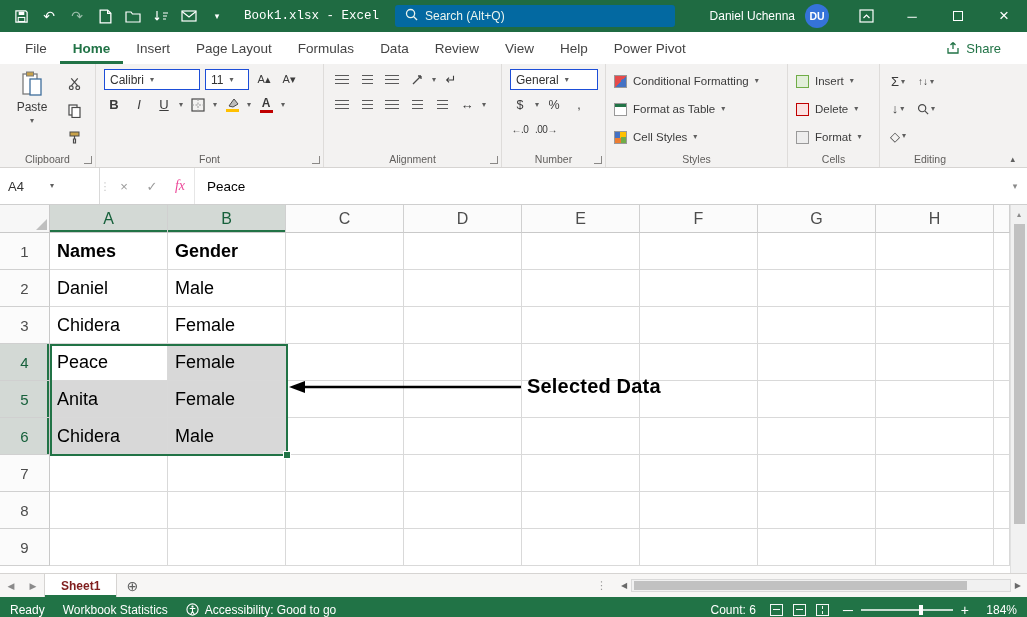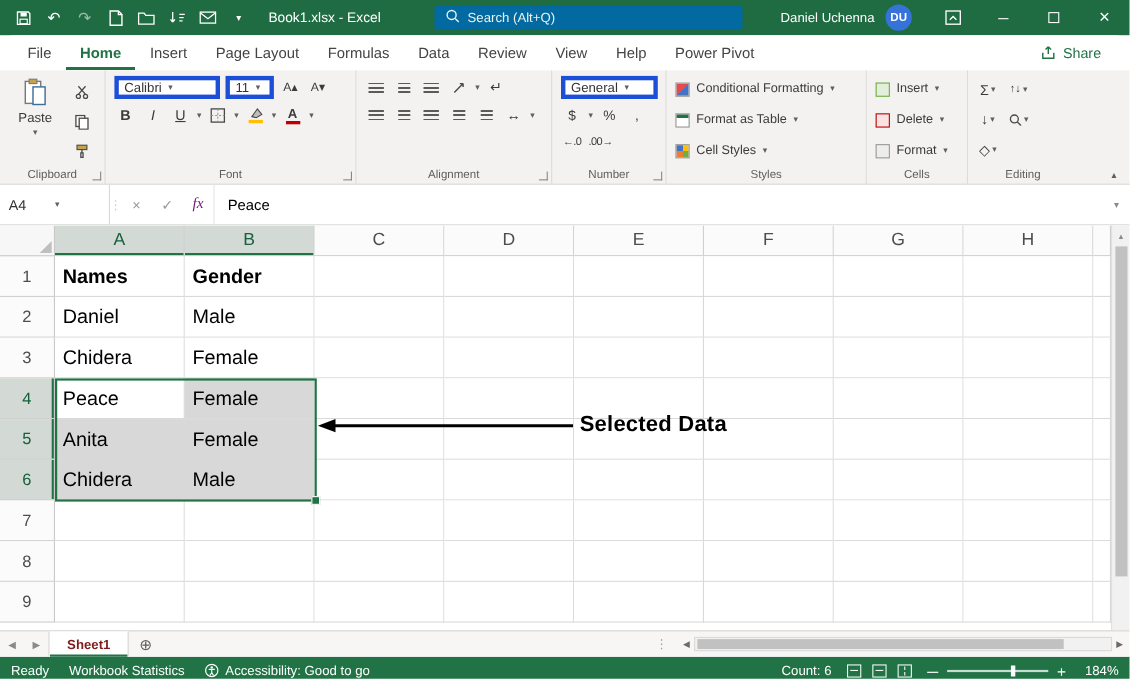--- a/index.html
+++ b/index.html
@@ -6,21 +6,21 @@
   html,body { width:1027px; height:617px; overflow:hidden; }
   body { font-family:"Liberation Sans", sans-serif; background:#fff; }
   .app { width:1027px; height:617px; display:flex; flex-direction:column; }
 
   
   .titlebar { flex:0 0 32px; background:#1F6B42; color:#fff; display:flex; align-items:center; position:relative; }
   .qat { display:flex; align-items:center; gap:2px; padding-left:8px; }
   .tbi { width:26px; height:26px; display:flex; align-items:center; justify-content:center; font-size:14px; color:#fff; cursor:default; }
   .tbi.dim { opacity:.55; }
   .tbi svg { display:block; }
-  .doc-title { font-size:12.5px; margin-left:14px; white-space:nowrap; }
+  .doc-title { font-size:12.5px; margin-left:14px; white-space:nowrap;font-family:Liberation Mono, monospace; }
   .searchbox { position:absolute; left:395px; top:5px; width:280px; height:22px; background:#0369a1; border-radius:3px; display:flex; align-items:center; gap:7px; padding:0 10px; font-size:12px; color:#EAF4EE; }
   .tb-right { margin-left:auto; display:flex; align-items:center; height:32px; }
   .user-name { font-size:12px; margin-right:10px; }
   .avatar { width:24px; height:24px; border-radius:50%; background:#3573D9; color:#fff; font-size:10.5px; font-weight:bold; display:flex; align-items:center; justify-content:center; margin-right:14px; }
   .winbtn { width:46px; height:32px; display:flex; align-items:center; justify-content:center; font-size:13px; color:#fff; }
   .maxbox { width:10px; height:10px; border:1.4px solid #fff; display:inline-block; }
 
   
   .tabrow { flex:0 0 32px; background:#fff; display:flex; align-items:center; padding-left:12px; border-bottom:0; position:relative;border-radius:13px; }
   .rtab { font-size:13.5px; color:#444; padding:0 13px; height:32px; display:flex; align-items:center; cursor:default; }
@@ -29,21 +29,21 @@
 
   
   .ribbon { flex:0 0 99px; background:#F3F2F1; border-bottom:1px solid #D6D4D2; display:flex; position:relative; }
   .rgroup { position:relative; border-right:1px solid #DEDCDA; padding:5px 8px 18px 8px; display:flex; gap:8px; }
   .rgroup-label { position:absolute; bottom:2px; left:0; right:0; text-align:center; font-size:10.5px; color:#605E5C; }
   .launcher { position:absolute; right:3px; bottom:3px; width:8px; height:8px; border-right:1.4px solid #8a8886; border-bottom:1.4px solid #8a8886; }
   .gcol { display:flex; flex-direction:column; gap:4px; }
   .grow2 { display:flex; align-items:center; gap:5px; }
   .mb { min-width:20px; height:21px; display:flex; align-items:center; justify-content:center; gap:2px; font-size:13px; color:#3b3b3b; }
   .caret { font-size:8px; color:#5f5f5f; line-height:1; }
-  .combo { background:#fff; border:4px solid #1d4ed8; height:21px; display:flex; align-items:center; padding:0 5px; font-size:12px; color:#333; }
+  .combo { background:#fff; border:1px solid #1d4ed8; height:21px; display:flex; align-items:center; padding:0 5px; font-size:12px; color:#333; }
   .combo .caret { margin-left:6px; }
   .paste-btn { width:48px; display:flex; flex-direction:column; align-items:center; justify-content:flex-start; gap:3px; padding-top:2px; font-size:12px; color:#3b3b3b; }
   .clip-mini { display:flex; flex-direction:column; gap:6px; padding-top:4px; }
   .gbar { width:14px; height:10px; background:repeating-linear-gradient(to bottom,#5a5a5a 0 1.5px,transparent 1.5px 4px); }
   .gbar.narrow { width:11px; }
   .bld { font-weight:bold; } .itl { font-style:italic; } .und { text-decoration:underline; }
   .font-color-a { display:flex; flex-direction:column; align-items:center; line-height:1; font-size:12px; font-weight:bold; color:#3b3b3b; }
   .colorbar { width:13px; height:3px; margin-top:1px; }
   .red { background:#C00000; } .yellow { background:#FFC000; }
   .style-row { display:flex; align-items:center; gap:6px; font-size:11.5px; color:#3b3b3b; height:24px; }
@@ -57,21 +57,21 @@
   .editing-grid { display:grid; grid-template-columns:auto auto; gap:4px 8px; padding-top:2px; }
   .num-sym { font-size:12.5px; color:#3b3b3b; }
   .dec { font-size:10px; letter-spacing:-0.5px; }
   .collapse-ribbon { position:absolute; right:12px; bottom:3px; font-size:9px; color:#5f5f5f; }
 
   
   .formulabar { flex:0 0 37px; background:#fff; border-bottom:1px solid #CFCFCF; display:flex; align-items:stretch; position:relative; }
   .namebox { width:100px; border-right:1px solid #D9D9D9; display:flex; align-items:center; padding:0 8px; font-size:13px; color:#333; gap:26px; }
   .fb-sep { width:10px; display:flex; align-items:center; justify-content:center; color:#c9c9c9; font-size:11px; }
   .fb-btn { width:28px; display:flex; align-items:center; justify-content:center; color:#9a9a9a; font-size:13px; }
-  .fb-fx { font-family:"Liberation Serif", serif; font-style:italic; font-size:14px; color:#701a75; }
+  .fb-fx { font-family:"Liberation Serif", serif; font-style:italic; font-size:14px; color:#ec4899; }
   .fb-value { flex:1; display:flex; align-items:center; padding-left:12px; font-size:13.5px; color:#000; border-left:1px solid #E6E6E6; }
   .fb-expand { width:24px; display:flex; align-items:center; justify-content:center; color:#8a8a8a; font-size:9px; }
 
   
   .gridarea { flex:0 0 368px; display:flex; position:relative; background:#fff; }
   .gridmain { width:1010px; position:relative; overflow:hidden; }
   .hdr-row { display:flex; height:28px; }
   .corner-cell { width:50px; height:28px; background:#F7F7F7; border-right:1px solid #C9C9C9; border-bottom:1px solid #C9C9C9; position:relative; }
   .corner-cell::after { content:""; position:absolute; right:2px; bottom:2px; border-left:11px solid transparent; border-bottom:11px solid #BFBFBF; }
   .col-head { width:118px; height:28px; background:#FBFBFB; border-right:1px solid #D0D0D0; border-bottom:1px solid #C9C9C9; display:flex; align-items:center; justify-content:center; font-size:16px; color:#4d4d4d; }

